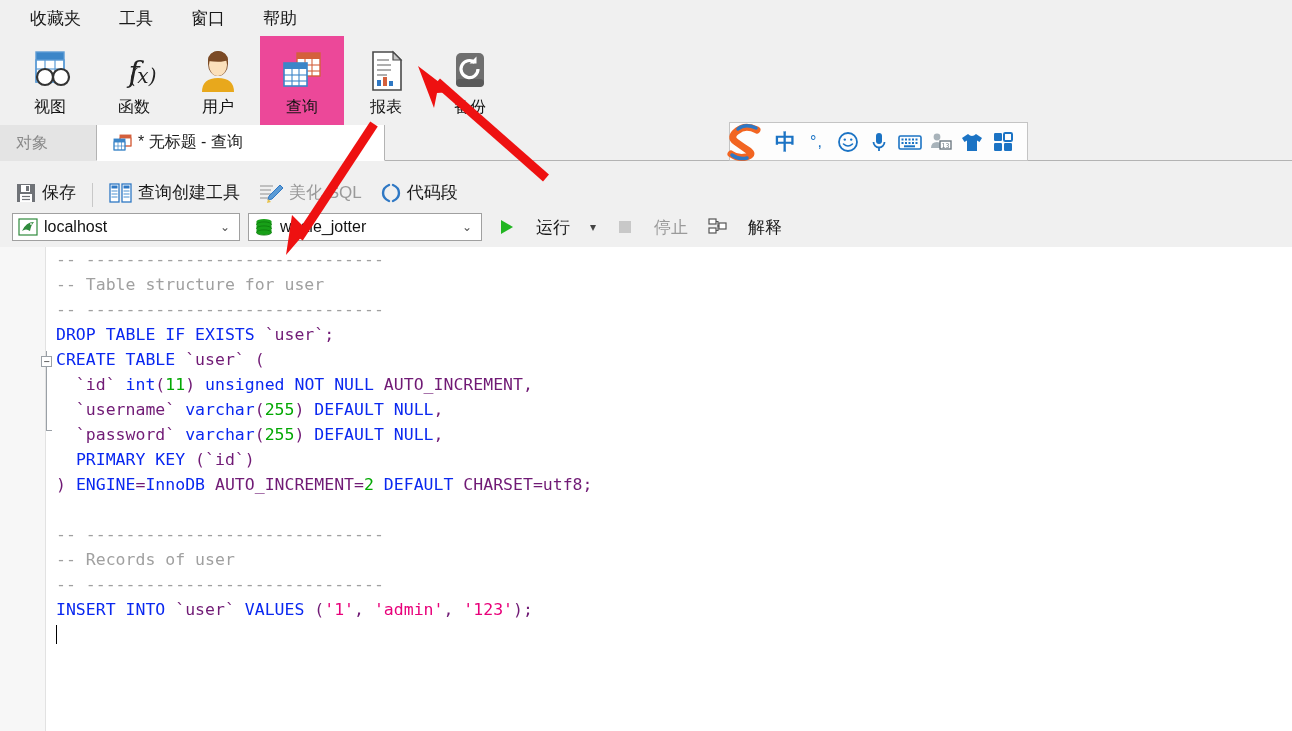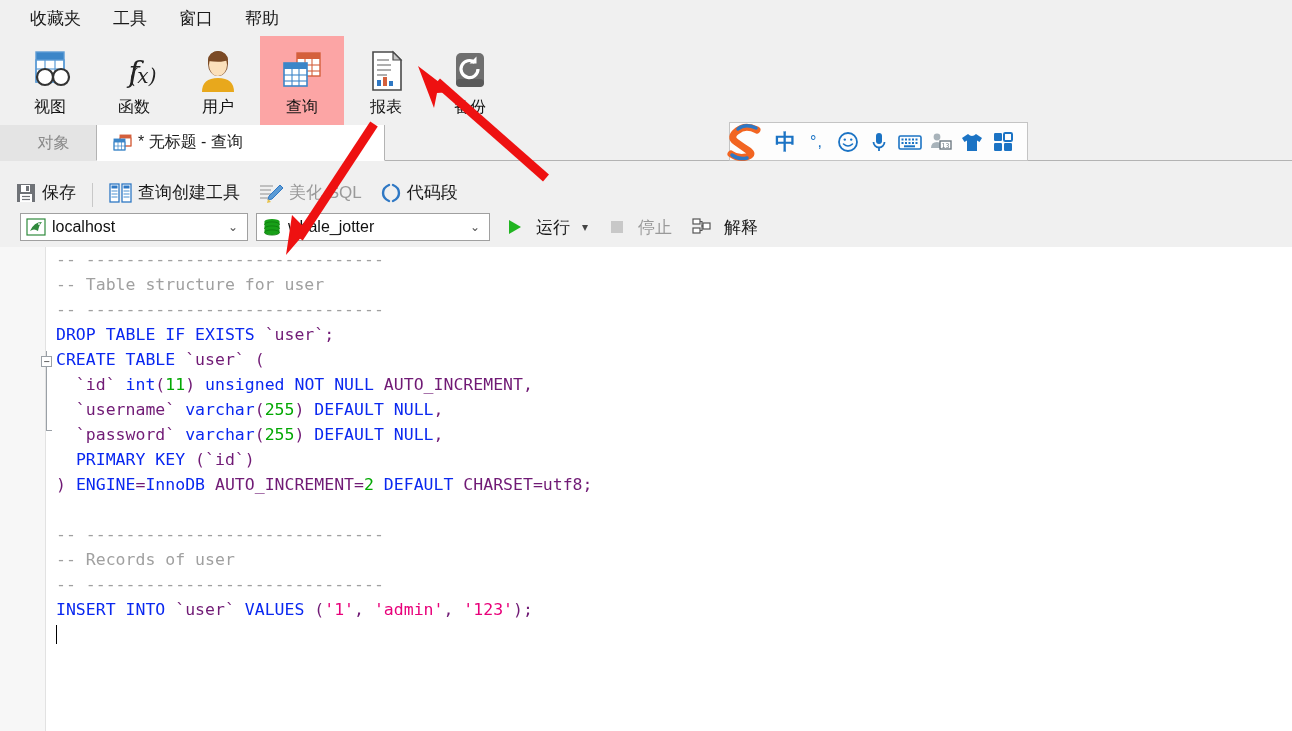--- a/index.html
+++ b/index.html
@@ -13,38 +13,38 @@
     -webkit-font-smoothing: antialiased;
   }
 
   
   .top-chrome {
     position:absolute; left:0; top:0; width:1292px; height:125px;
     background:#f0f0f0;
   }
   .menubar {
     position:absolute; left:0; top:0; height:36px; width:100%;
-    display:flex; align-items:center; padding-left:14px; gap:0px;
+    display:flex; align-items:center; padding-left:14px; gap:6px;
   }
   .menu-item {
     font-size:17px; color:#1a1a1a; padding:3px 16px; cursor:default;
     white-space:nowrap;
   }
 
   .ribbon {
     position:absolute; left:0; top:36px; height:89px; width:100%;
     display:flex; align-items:flex-start; padding-left:8px;
   }
   .rb-btn {
     width:84px; height:89px;
     display:flex; flex-direction:column; align-items:center;
     justify-content:flex-start; padding-top:9px;
     cursor:default; position:relative;
   }
-  .rb-btn.active { background:#fca5a5; }
+  .rb-btn.active { background:#ec4899; }
   .rb-ico {
     height:52px; width:58px; display:flex; align-items:center; justify-content:center;
   }
   .rb-label { font-size:16px; color:#141414; margin-top:2px; line-height:1; }
 
   
   .tabstrip {
     position:absolute; left:0; top:125px; width:1292px; height:36px;
     background:#f0f0f0; border-bottom:1px solid #b3b3b3;
   }
@@ -68,33 +68,33 @@
   .tb-item {
     display:flex; align-items:center; gap:5px; padding:3px 9px;
     font-size:17px; color:#1a1a1a; cursor:default; white-space:nowrap;
   }
   .tb-item.dim { color:#9a9a9a; }
   .tb-sep { width:1px; height:24px; background:#c8c8c8; margin:0 7px; }
 
   
   .connbar {
     position:absolute; left:0; top:207px; width:1292px; height:40px;
-    background:#f0f0f0; display:flex; align-items:center; padding-left:20px; gap:8px;
+    background:#f0f0f0; display:flex; align-items:center; padding-left:12px; gap:8px;
   }
   .combo {
     height:28px; background:#fff; border:1px solid #a0a0a0;
     display:flex; align-items:center; padding:0 4px 0 5px;
     font-size:16px; color:#111;
   }
   .combo .cval { flex:1; margin-left:6px; white-space:nowrap; overflow:hidden; }
   .combo .caret { color:#555; font-size:12px; padding:0 5px; }
   #conn-combo { width:228px; }
   #db-combo { width:234px; }
   .run-item {
-    display:flex; align-items:center; gap:12px; font-size:17px;
+    display:flex; align-items:center; gap:20px; font-size:17px;
     color:#1a1a1a; padding:2px 6px; cursor:default; white-space:nowrap;
   }
   .run-item.dim { color:#9a9a9a; }
 
   
   .editor {
     position:absolute; left:0; top:247px; width:1292px; height:484px;
     background:#ffffff; overflow:hidden;
   }
   .gutter {
@@ -256,21 +256,21 @@
       </div>
       <div class="rb-label">备份</div>
     </div>
 
 
 
   </div>
 </div>
 
 <div class="tabstrip">
-  <div class="tab inactive" style="left:0; width:108px; justify-content:center;">
+  <div class="tab inactive" style="left:0; width:108px; ">
     <span>对象</span>
   </div>
   <div class="tab active" style="left:96px; width:289px;">
     <span>
       <svg width="19" height="18" viewBox="0 0 19 18">
         <rect x="7" y="1" width="11" height="3" fill="#d4603c"></rect>
         <rect x="7" y="4" width="11" height="8" fill="#fff" stroke="#d4603c" stroke-width="0.9"></rect>
         <rect x="7" y="1" width="11" height="11" fill="none" stroke="#d4603c" stroke-width="0.9"></rect>
         <rect x="1" y="5" width="11" height="3" fill="#3c86c8"></rect>
         <rect x="1" y="8" width="11" height="8" fill="#fff" stroke="#3c86c8" stroke-width="0.9"></rect>

